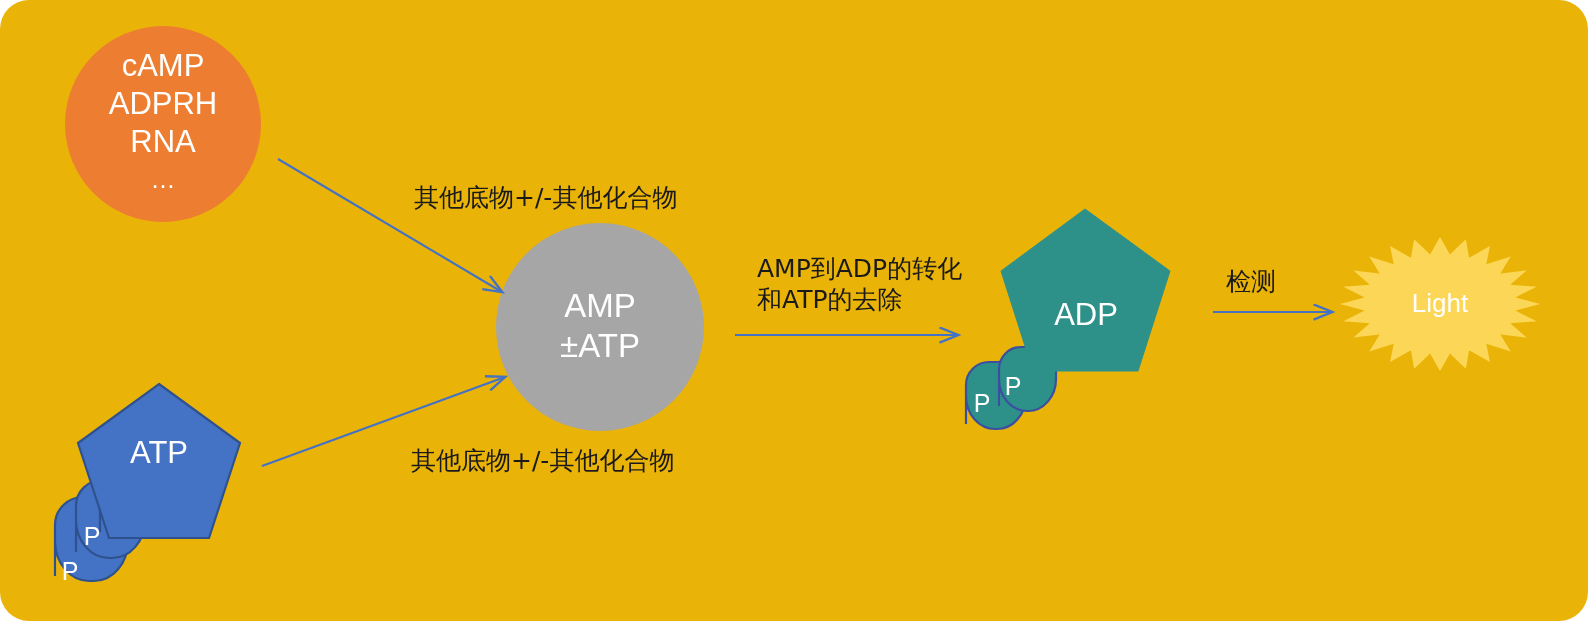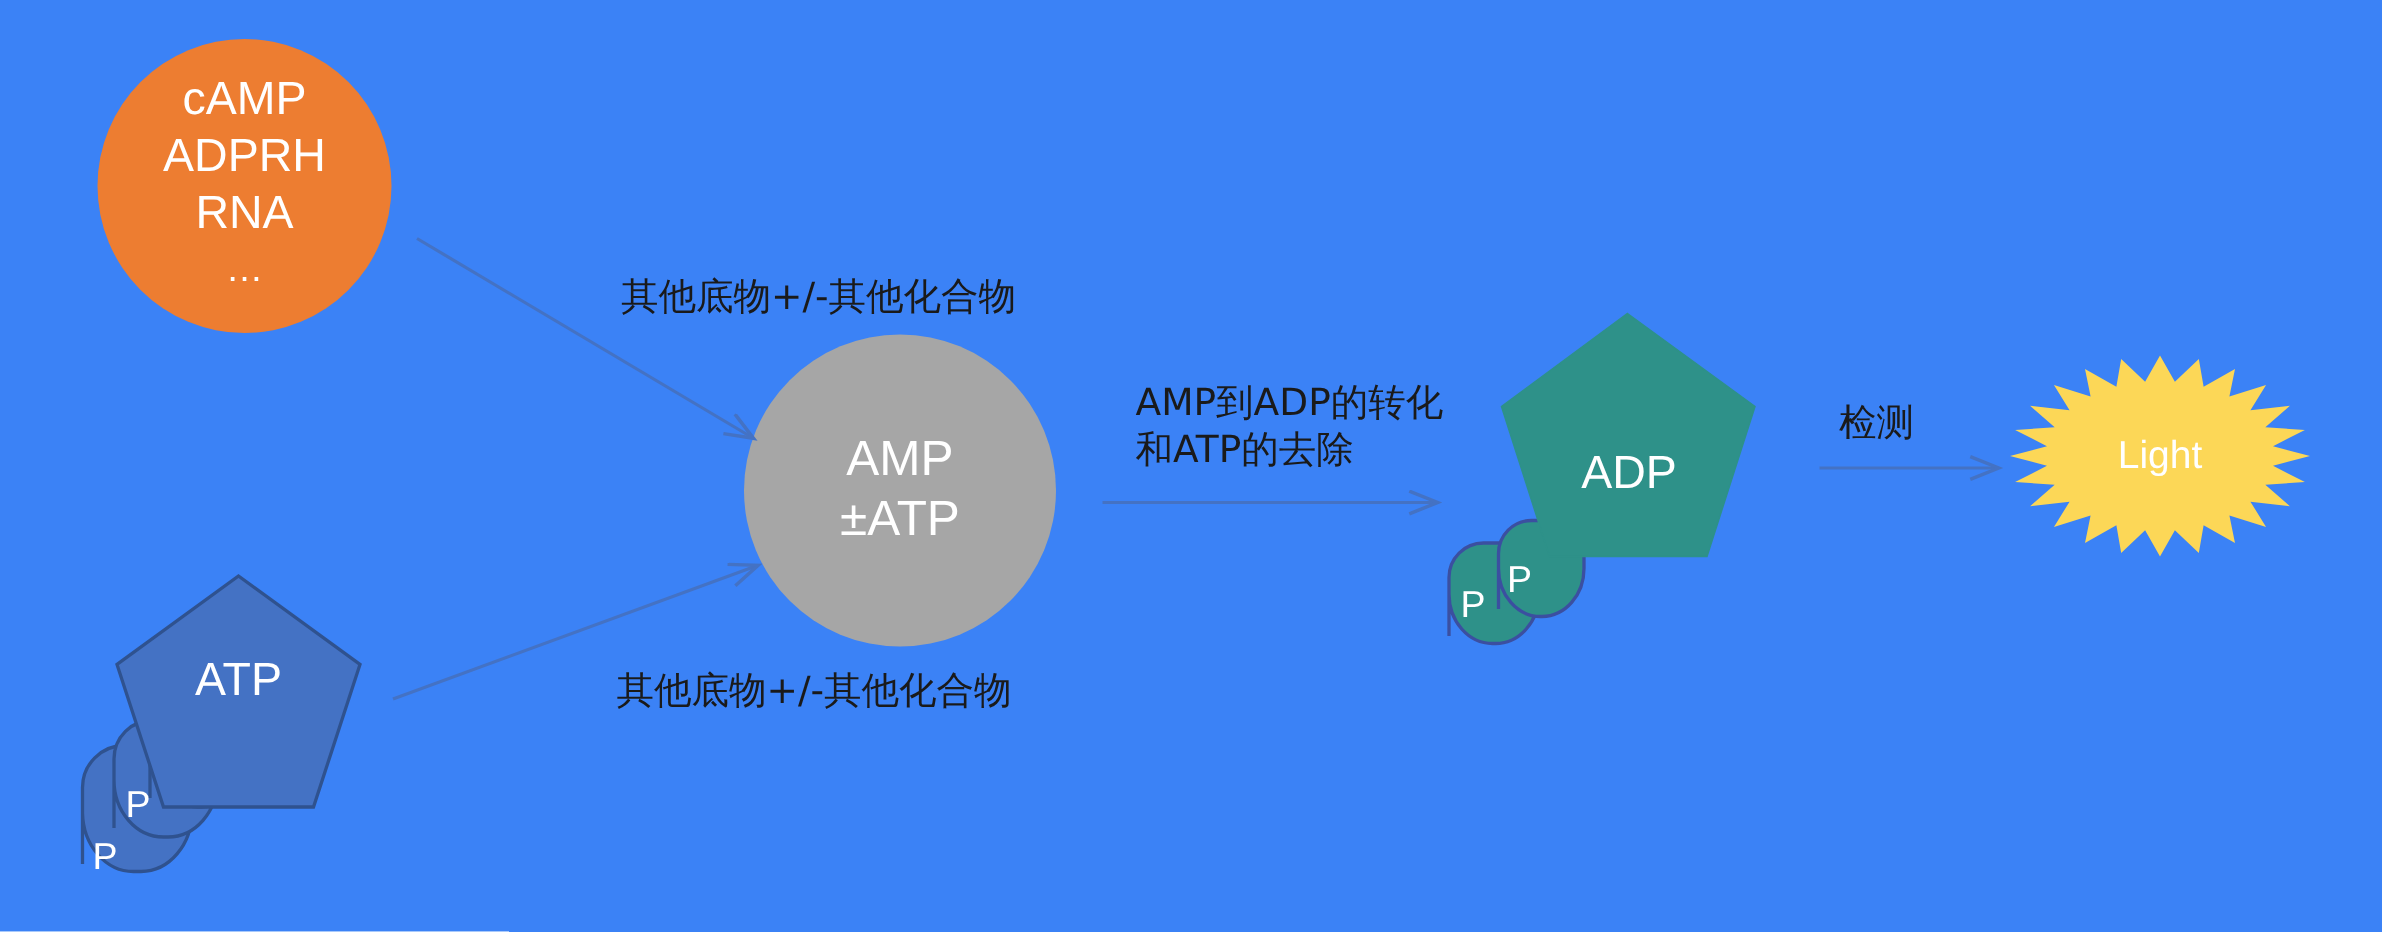--- a/index.html
+++ b/index.html
@@ -7,22 +7,23 @@
     padding: 0;
     background: #ffffff;
   }
   body {
     font-family: "Liberation Sans", "DejaVu Sans", sans-serif;
   }
   #canvas {
     position: relative;
     width: 1588px;
     height: 621px;
-    background: #3b82f6;
+    background: #eab308;
     overflow: hidden;
+    border-radius: 29px;
   }
   svg.layer {
     position: absolute;
     left: 0;
     top: 0;
     width: 1588px;
     height: 621px;
   }
   .shape-label {
     fill: #ffffff;

